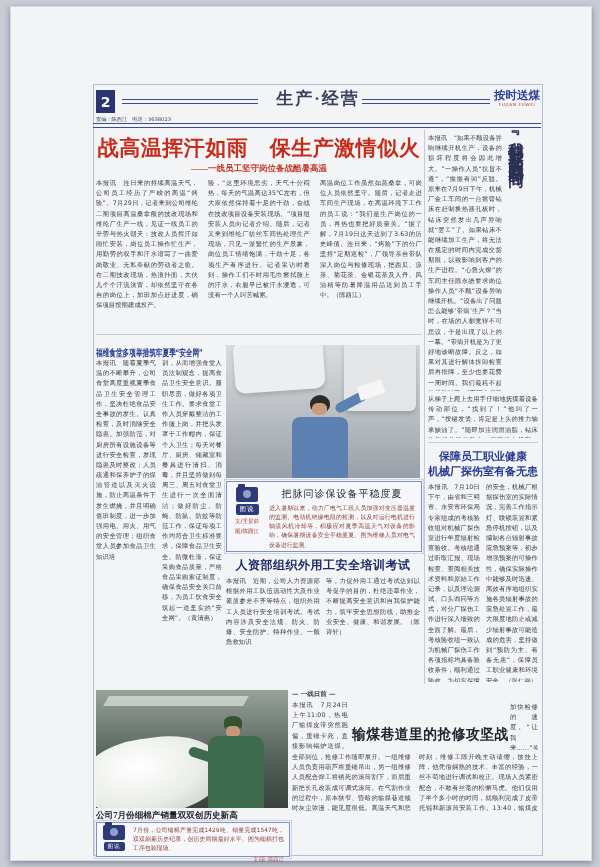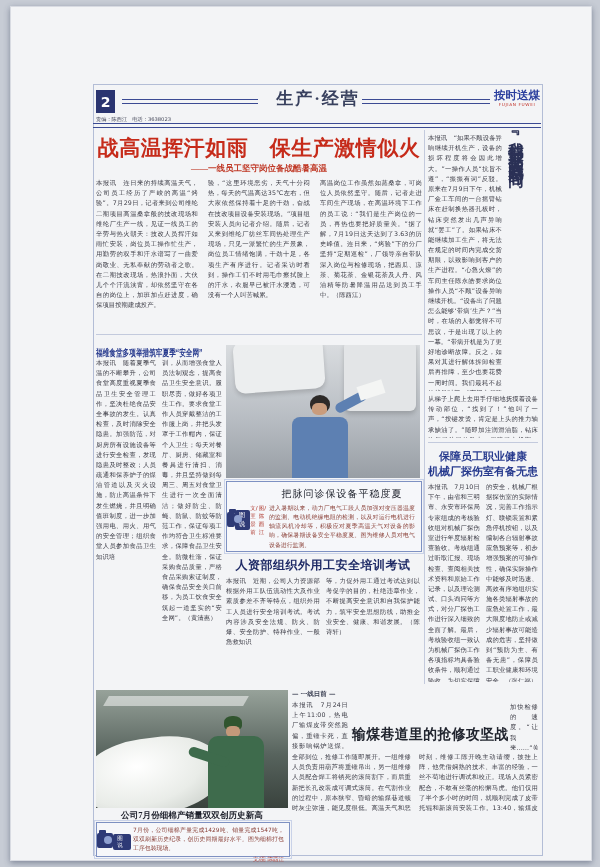--- a/index.html
+++ b/index.html
@@ -16,21 +16,21 @@
             overflow:hidden;letter-spacing:.1px;}
   .cols2{display:flex;gap:6px;}
   .cols3{display:flex;gap:10px;}
   .col{flex:1;}
   .navy-head{color:#273a8e;font-weight:bold;font-family:"Liberation Serif",serif;}
   .badge2{background:#2a3470;color:#fff;font-weight:bold;font-size:14px;
           display:flex;align-items:center;justify-content:center;}
   .photo{overflow:hidden;}
   .cap-box{border:1px solid #7e91c2;outline:1px solid #c9d2e8;outline-offset:1px;
            background:#f6f7fa;display:flex;}
-  .cap-rail{width:40px;display:flex;flex-direction:row;align-items:center;padding-top:5px;}
+  .cap-rail{width:40px;display:flex;flex-direction:column;align-items:center;padding-top:5px;}
   .cap-chip{background:#2e3a76;color:#fff;font-size:6.5px;padding:1px 4px;border-radius:2px;
             margin-top:2px;letter-spacing:1px;}
   .cap-credit{color:#b03b30;font-size:5.5px;margin-top:2px;line-height:1.5;}
   .cap-title{font-weight:normal;font-size:10px;color:#20242e;text-align:center;
              font-family:"Liberation Serif",serif;letter-spacing:1px;}
   .cap-body{font-size:5.9px;line-height:1.55;color:#8a4038;text-align:justify;}
   .v-head{writing-mode:vertical-rl;text-orientation:upright;font-weight:bold;color:#2b3156;
           font-size:15.5px;letter-spacing:3px;font-family:"Liberation Serif",serif;}
   .squeeze{display:inline-block;transform-origin:left center;white-space:nowrap;}
   .cam{width:22px;height:15px;background:#2e3a76;border-radius:2px;position:relative;}
@@ -123,21 +123,21 @@
   </div>
 
   <div class="abs photo" style="left:96px;top:690px;width:192px;height:118px;background:linear-gradient(180deg,#97a29a 0%,#57635d 55%,#39423d 100%);">
     <div class="abs" style="left:10px;top:6px;width:140px;height:10px;background:rgba(255,255,255,.5);transform:skewX(-30deg);"></div>
     <div class="abs" style="left:-14px;top:48px;width:140px;height:76px;background:radial-gradient(ellipse at 40% 35%,#ffffff 0%,#e9ece8 55%,#c2c8c2 100%);border-radius:45%;transform:rotate(-8deg);"></div>
     <div class="abs" style="left:128px;top:26px;width:18px;height:14px;background:#31552f;border-radius:45% 45% 30% 30%;"></div>
     <div class="abs" style="left:130px;top:36px;width:14px;height:11px;background:#c3997a;border-radius:40%;"></div>
     <div class="abs" style="left:112px;top:46px;width:56px;height:72px;background:#3e6b4c;border-radius:10px 10px 0 0;"></div>
     <div class="abs" style="left:92px;top:62px;width:42px;height:10px;background:#3e6b4c;transform:rotate(18deg);border-radius:5px;"></div>
   </div>
-  <div class="abs serif" style="left:96px;top:810px;width:192px;text-align:center;font-size:8.6px;font-weight:bold;color:#1c1f2a;">公司7月份细棉产销量双双创历史新高</div>
+  <div class="abs serif" style="left:96px;top:810px;width:192px;font-size:8.6px;font-weight:bold;color:#1c1f2a;">公司7月份细棉产销量双双创历史新高</div>
   <div class="abs cap-box" style="left:96px;top:822px;width:192px;height:33px;">
     <div class="cap-rail" style="width:34px;padding-top:2px;">
       <div class="cam"></div>
       <div class="cap-chip" style="font-size:5.5px;">图说</div>
     </div>
     <div style="flex:1;padding:3px 5px 2px 2px;">
       <div class="cap-body">7月份，公司细棉产量完成1429吨、销量完成1547吨，双双刷新历史纪录，创历史同期最好水平。图为细棉打包工序包装现场。</div>
       <div class="cap-credit" style="text-align:right;">文/图 陈西江</div>
     </div>
   </div>

